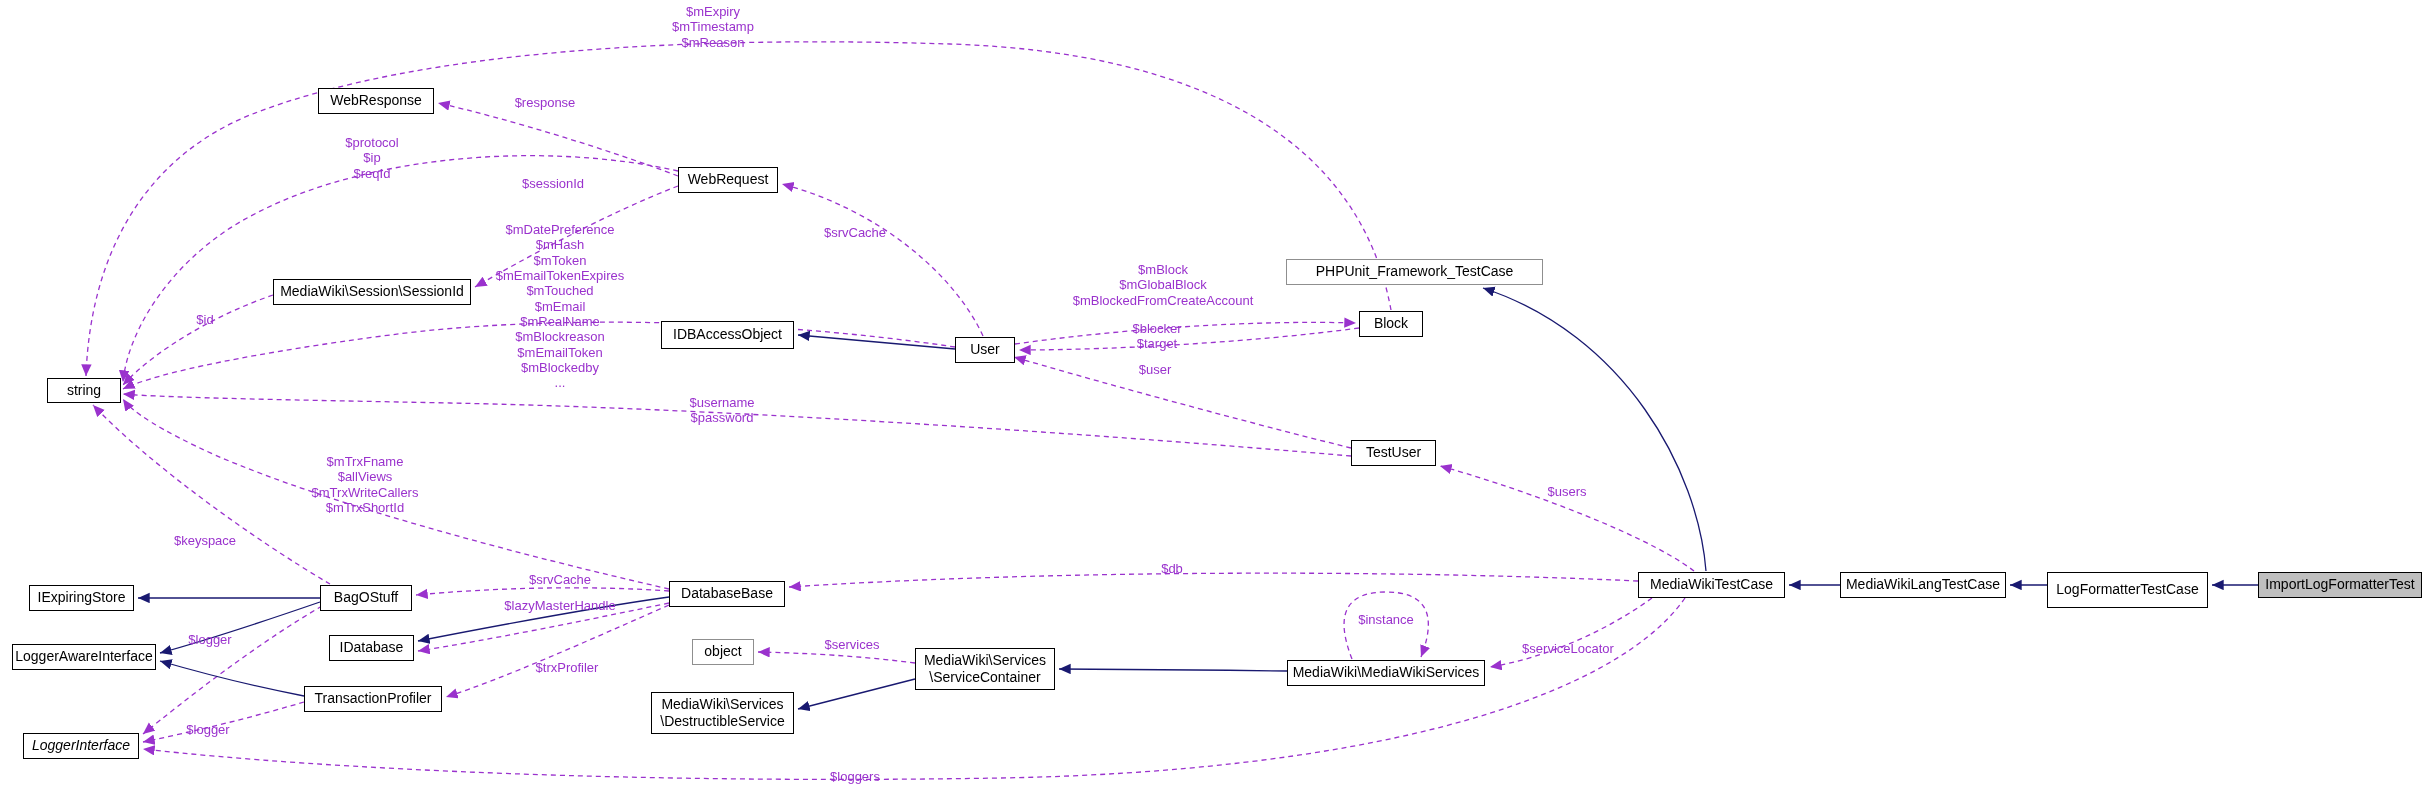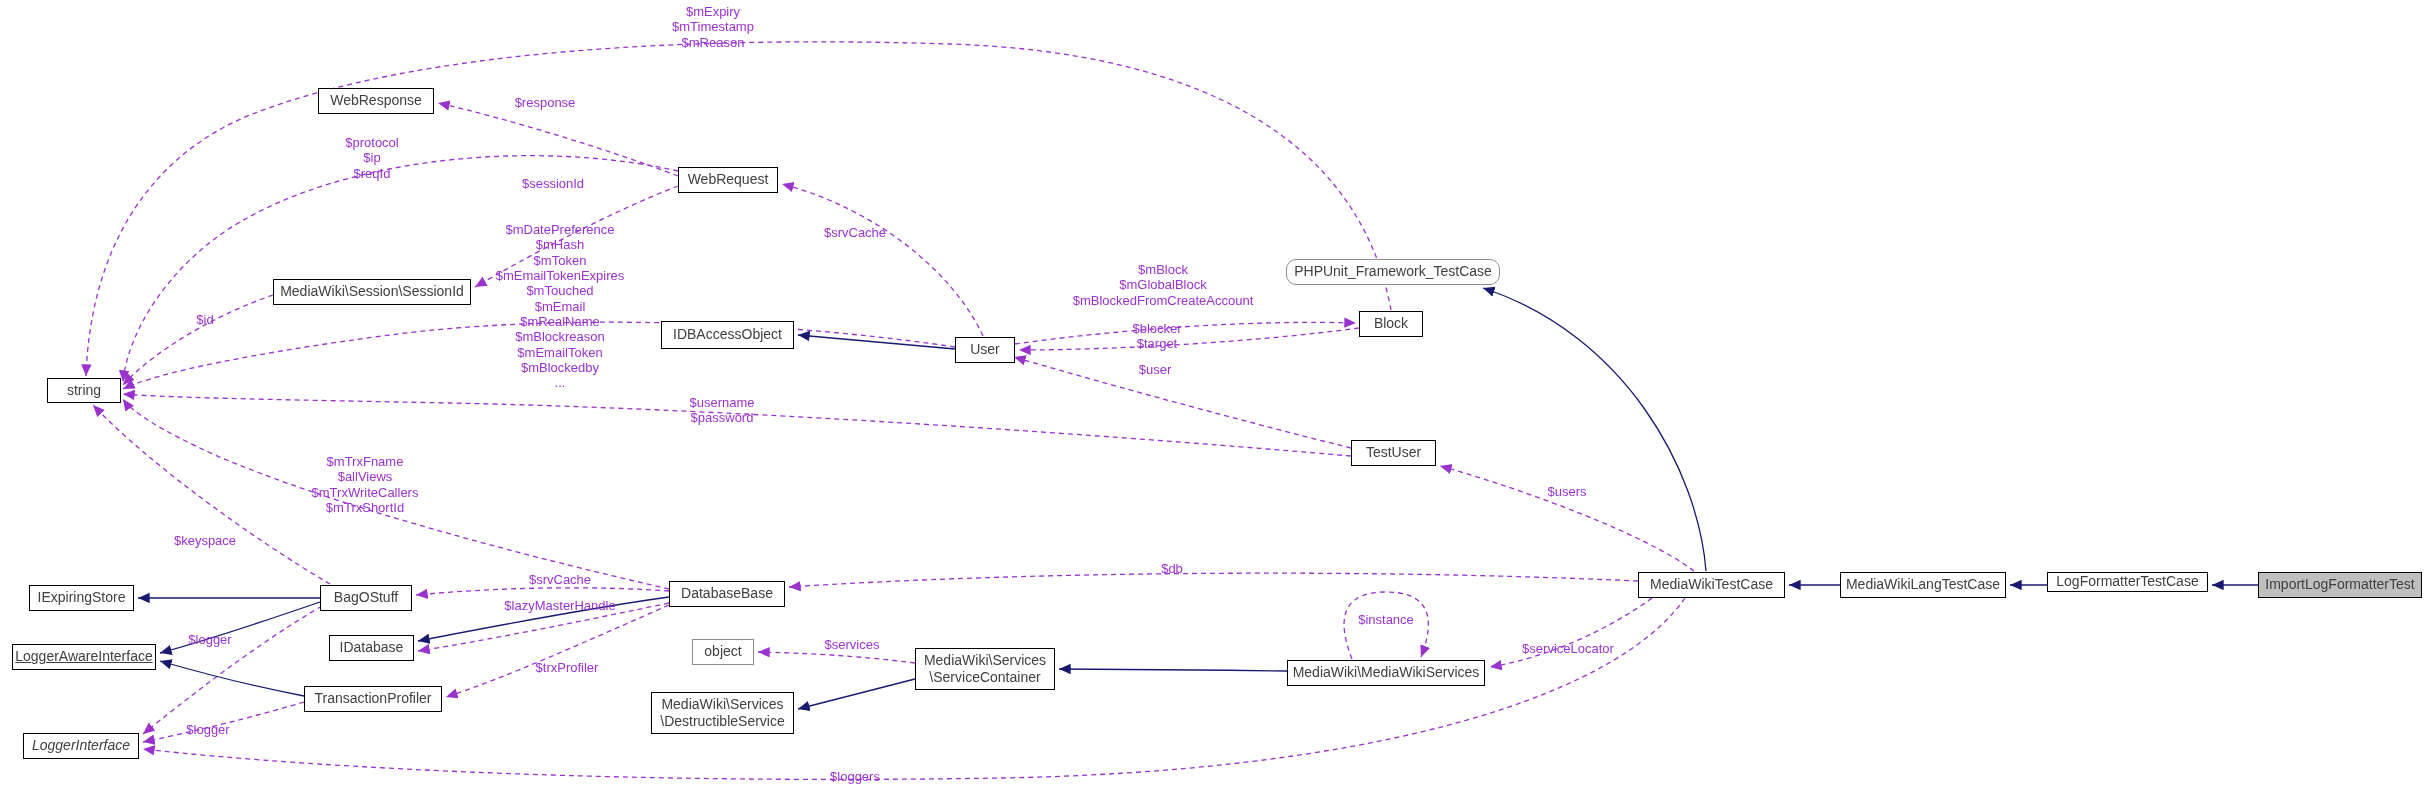--- a/index.html
+++ b/index.html
@@ -6,21 +6,21 @@
   html,body { margin:0; padding:0; background:#ffffff; }
   .canvas {
     position:relative; width:2427px; height:793px; background:#ffffff;
     font-family:"Liberation Sans", sans-serif; overflow:hidden;
   }
   .edges { position:absolute; left:0; top:0; width:2427px; height:793px; }
   .edge-d { fill:none; stroke:#9a32cd; stroke-width:1.3; stroke-dasharray:5,4; }
   .edge-s { fill:none; stroke:#191970; stroke-width:1.3; }
   .node {
     position:absolute; box-sizing:border-box; border:1px solid #000000;
-    background:#ffffff; color:#404040; font-size:14px; line-height:1.22;
+    background:#ffffff; color:#000000; font-size:14px; line-height:1.22;
     display:flex; align-items:center; justify-content:center; text-align:center;
     white-space:pre-line; padding:1px 3px; cursor:default;
   }
   .node--focus { background:#bfbfbf; }
   .node--ext { border-color:#8f8f8f; }
   .elabel {
     position:absolute; transform:translate(-50%,-50%); color:#9a32cd;
     font-size:13px; line-height:1.18; text-align:center; white-space:pre-line;
   }
 </style>
@@ -76,39 +76,39 @@
     <path class="edge-s" marker-end="url(#an)" d="M 2047 585 L 2010 585"></path>
     <path class="edge-s" marker-end="url(#an)" d="M 2258 585 L 2212 585"></path>
   </svg>
 
   <div class="node" style="left:47px; top:378px; width:74px; height:25px;">string</div>
   <div class="node" style="left:318px; top:88px; width:116px; height:26px;">WebResponse</div>
   <div class="node" style="left:678px; top:167px; width:100px; height:26px;">WebRequest</div>
   <div class="node" style="left:273px; top:279px; width:198px; height:26px;">MediaWiki\Session\SessionId</div>
   <div class="node" style="left:661px; top:321px; width:133px; height:28px;">IDBAccessObject</div>
   <div class="node" style="left:955px; top:337px; width:60px; height:26px;">User</div>
-  <div class="node node--ext" style="left:1286px; top:259px; width:214px; height:26px;border-radius:10px;">PHPUnit_Framework_TestCase</div>
+  <div class="node node--ext" style="left:1286px; top:259px; width:257px; height:26px;">PHPUnit_Framework_TestCase</div>
   <div class="node" style="left:1359px; top:311px; width:64px; height:26px;">Block</div>
   <div class="node" style="left:1351px; top:440px; width:85px; height:26px;">TestUser</div>
   <div class="node" style="left:29px; top:585px; width:105px; height:26px;">IExpiringStore</div>
   <div class="node" style="left:320px; top:585px; width:92px; height:26px;">BagOStuff</div>
   <div class="node" style="left:669px; top:581px; width:116px; height:26px;">DatabaseBase</div>
-  <div class="node" style="left:12px; top:644px; width:144px; height:26px;text-decoration:underline;">LoggerAwareInterface</div>
+  <div class="node" style="left:12px; top:644px; width:144px; height:26px;">LoggerAwareInterface</div>
   <div class="node" style="left:329px; top:635px; width:85px; height:26px;">IDatabase</div>
   <div class="node node--ext" style="left:692px; top:639px; width:62px; height:26px;">object</div>
   <div class="node" style="left:915px; top:648px; width:140px; height:42px;">MediaWiki\Services
 \ServiceContainer</div>
   <div class="node" style="left:1287px; top:660px; width:198px; height:26px;">MediaWiki\MediaWikiServices</div>
   <div class="node" style="left:304px; top:686px; width:138px; height:26px;">TransactionProfiler</div>
   <div class="node" style="left:651px; top:692px; width:143px; height:42px;">MediaWiki\Services
 \DestructibleService</div>
   <div class="node" style="left:23px; top:733px; width:116px; height:26px;font-style:italic;">LoggerInterface</div>
   <div class="node" style="left:1638px; top:572px; width:147px; height:26px;">MediaWikiTestCase</div>
   <div class="node" style="left:1840px; top:572px; width:166px; height:26px;">MediaWikiLangTestCase</div>
-  <div class="node" style="left:2047px; top:572px; width:161px; height:20px;">LogFormatterTestCase</div>
+  <div class="node" style="left:2047px; top:572px; width:161px; height:36px;">LogFormatterTestCase</div>
   <div class="node node--focus" style="left:2258px; top:572px; width:164px; height:26px;">ImportLogFormatterTest</div>
 
   <div class="elabel" style="left:713px; top:27px;">$mExpiry
 $mTimestamp
 $mReason</div>
   <div class="elabel" style="left:545px; top:103px;">$response</div>
   <div class="elabel" style="left:372px; top:158px;">$protocol
 $ip
 $reqId</div>
   <div class="elabel" style="left:553px; top:184px;">$sessionId</div>

